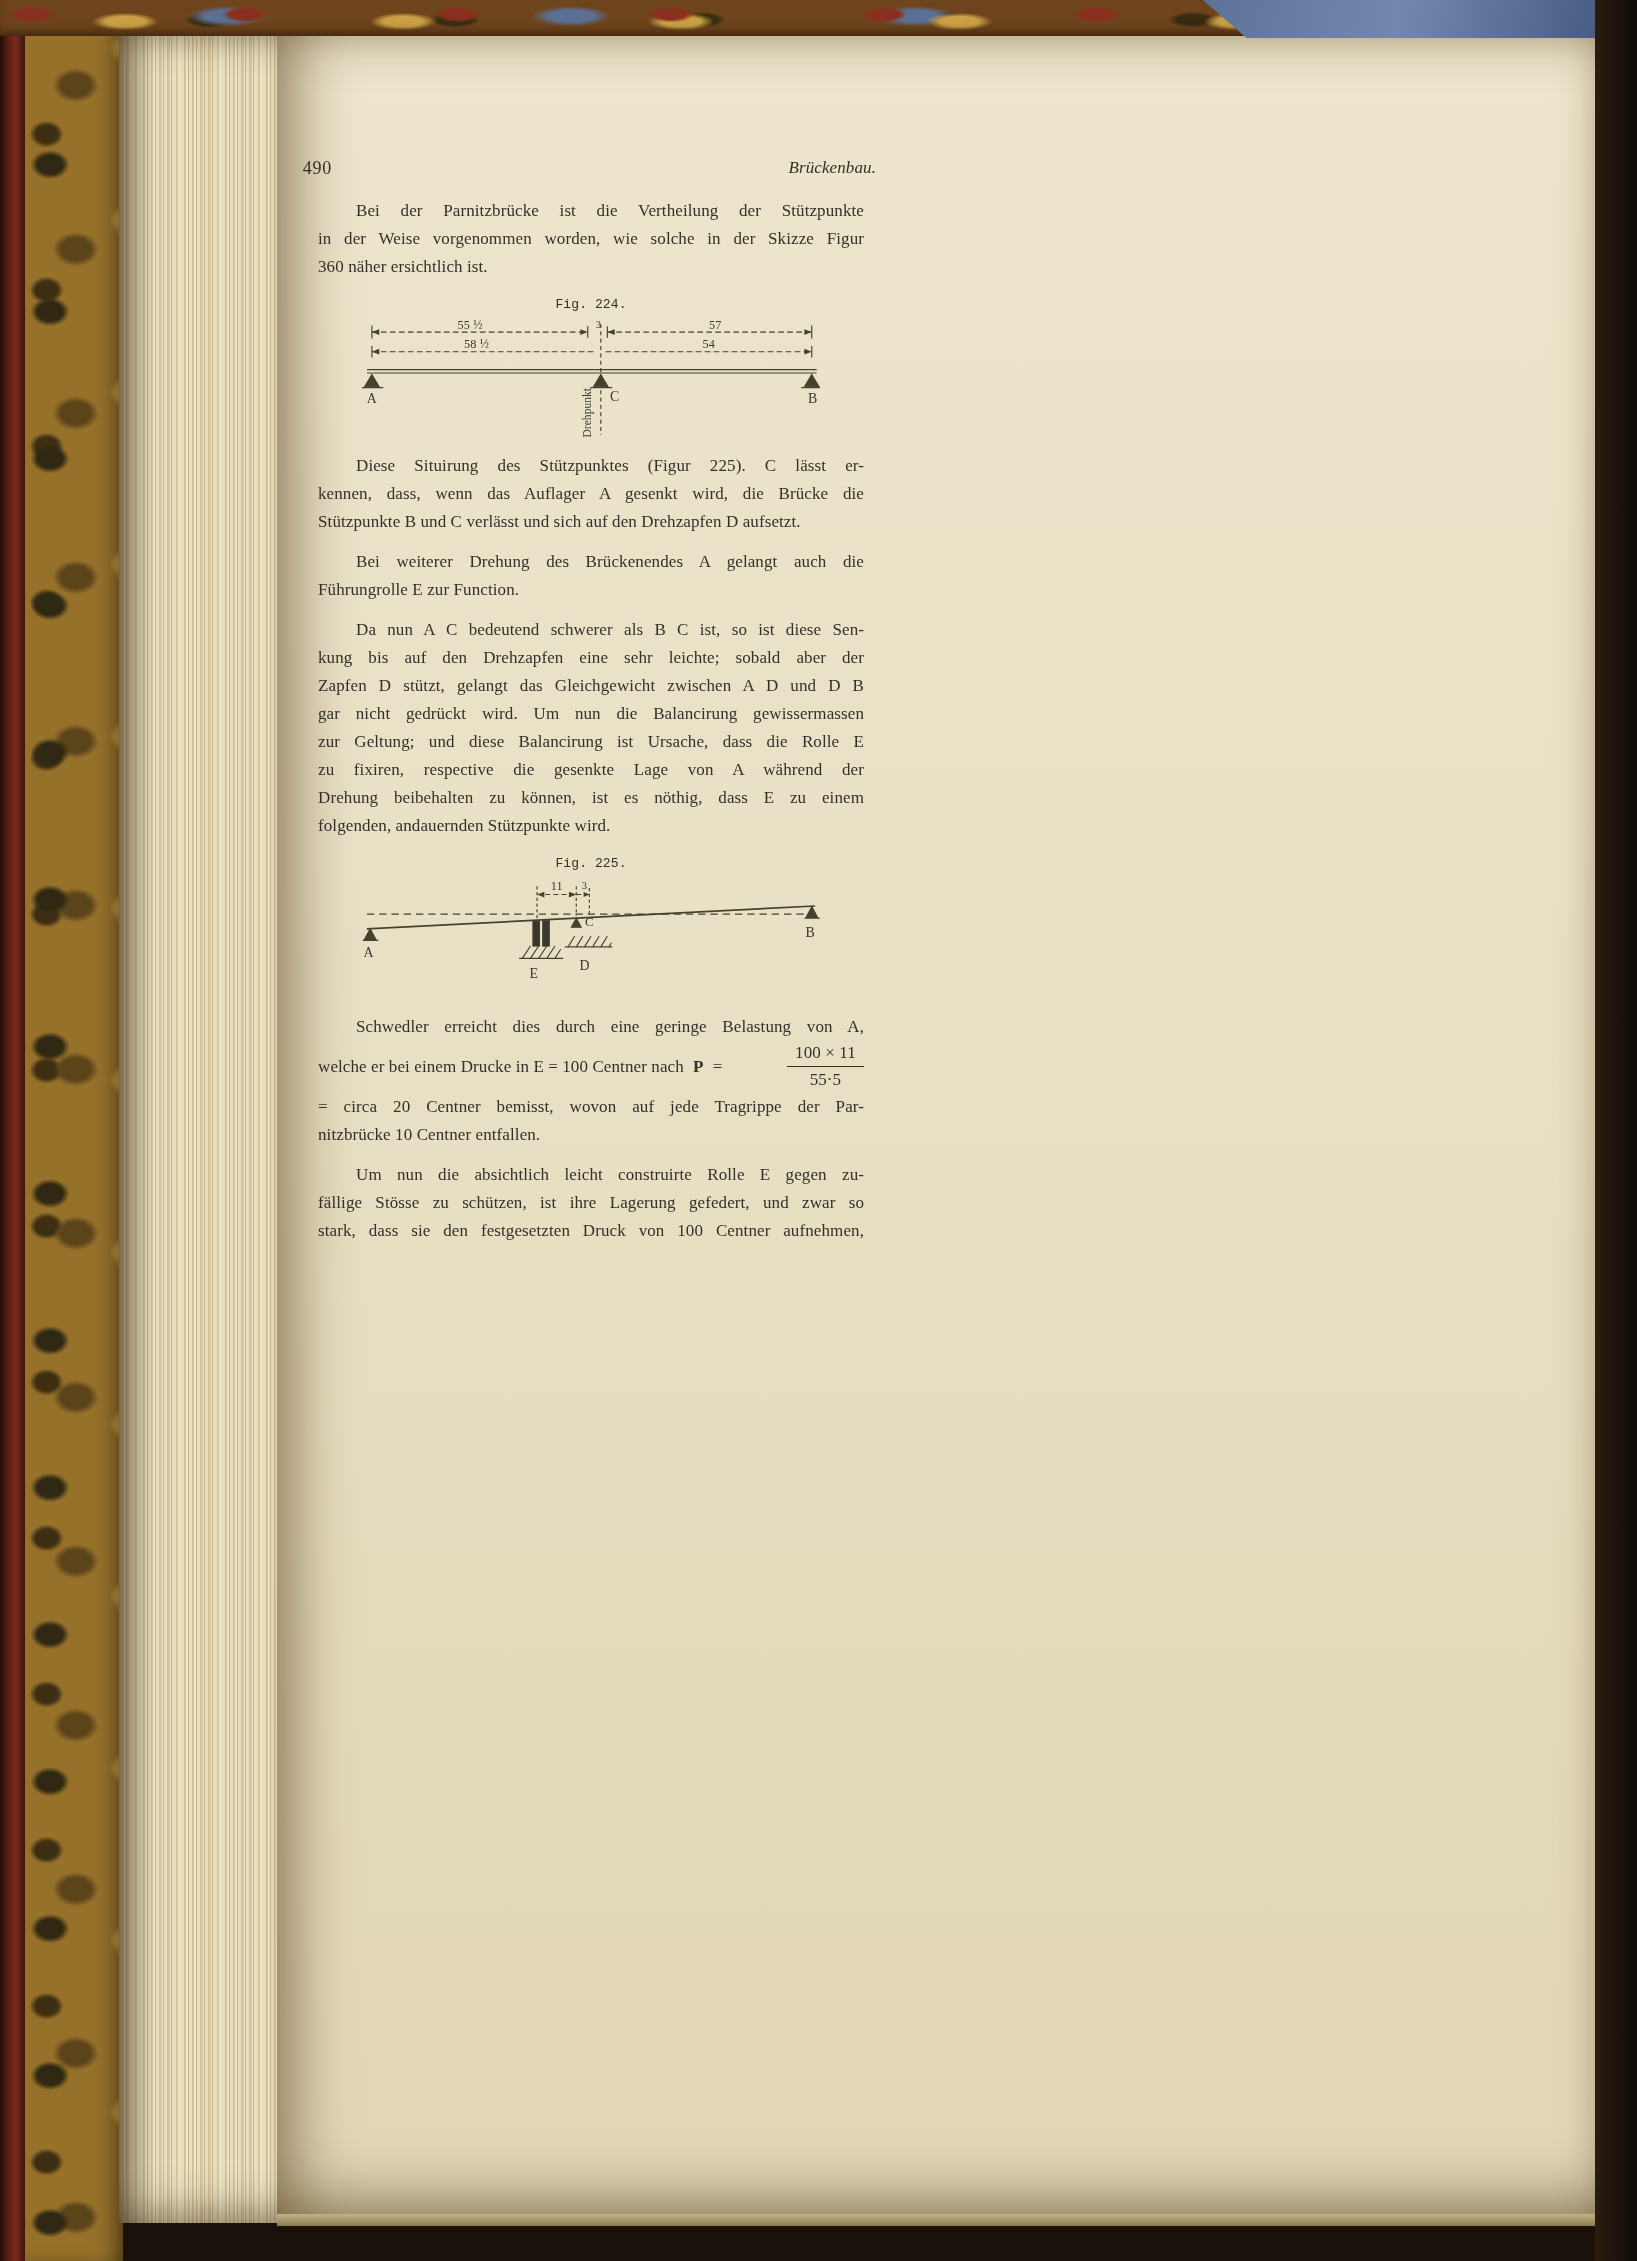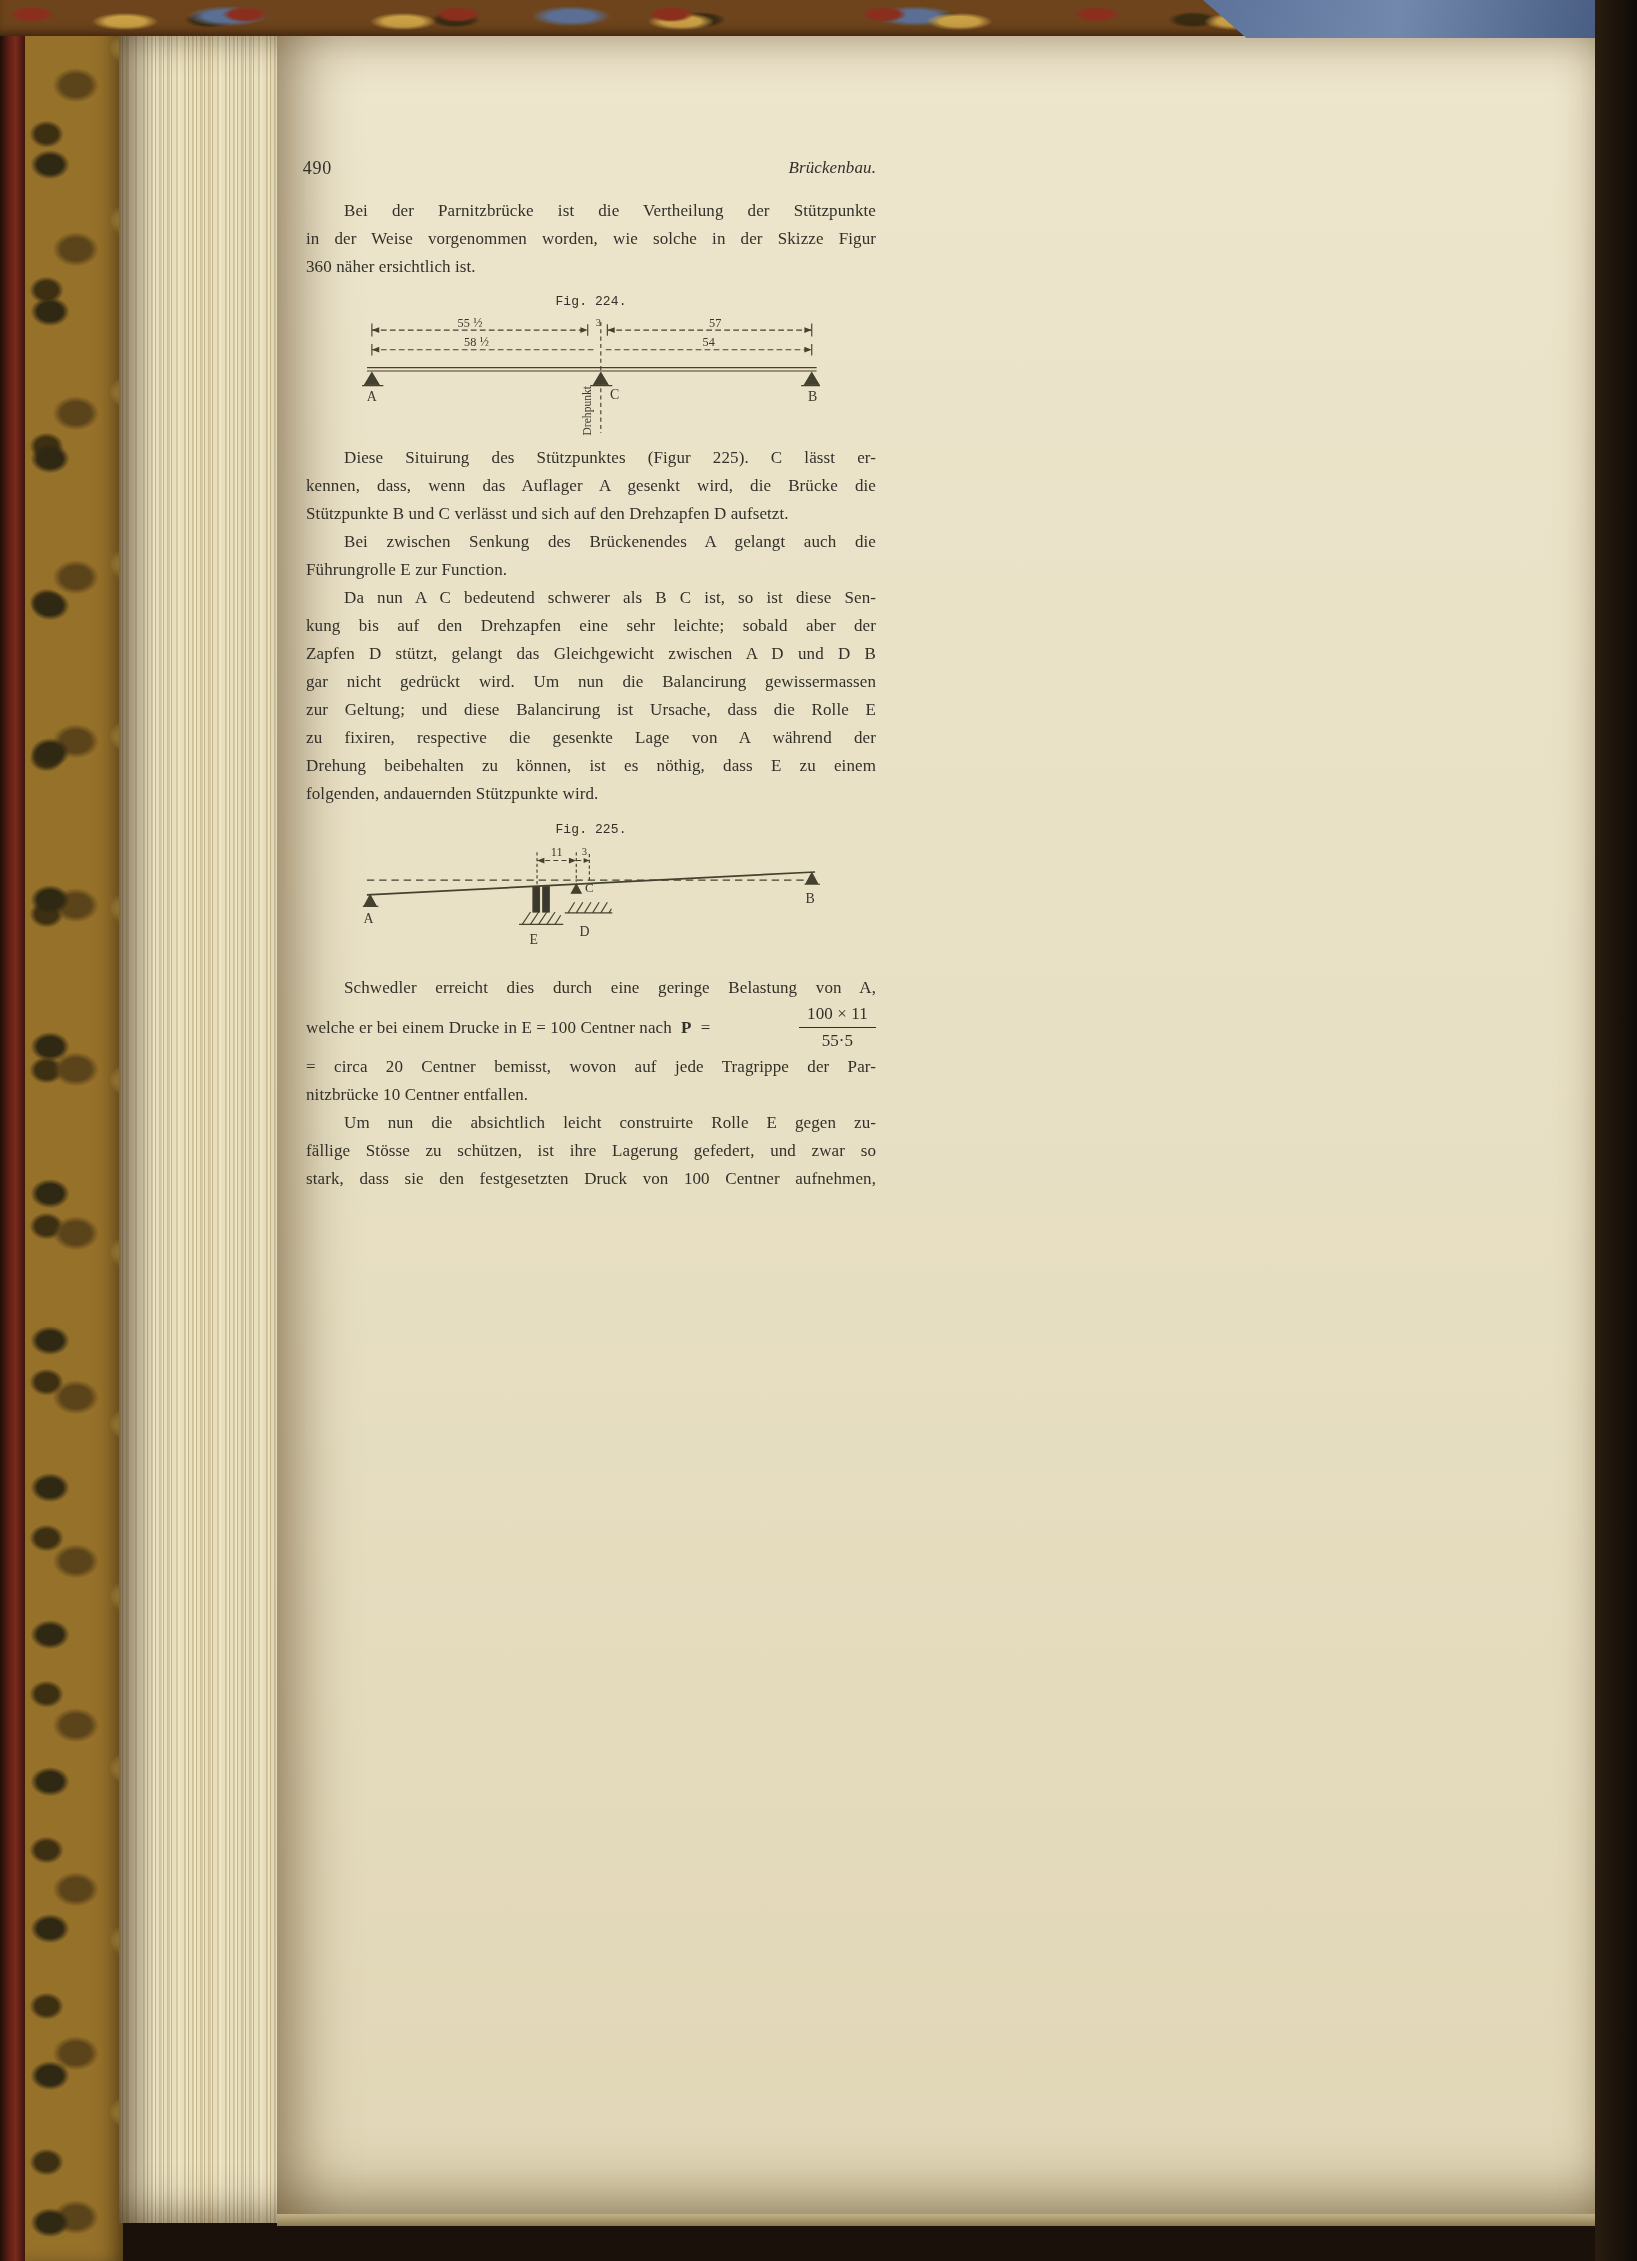--- a/index.html
+++ b/index.html
@@ -71,21 +71,21 @@
 
   
   .column{
     position:absolute;left:306px;top:154px;width:570px;
     color:#33302a;font-size:17px;line-height:28px;
     letter-spacing:0.1px;
   }
   .header{position:relative;height:29.5px;margin-bottom:13px;}
   .pageno{position:absolute;left:-3.3px;top:0;font-size:18px;letter-spacing:0.8px;}
   .running-title{text-align:right;font-style:italic;font-size:17px;}
-  .para{margin:0;}
+  .para{margin:12px;}
   .line{text-align:justify;text-align-last:justify;white-space:normal;}
   .line.last{text-align-last:left;}
   .line.indent{text-indent:38px;}
   .fig-caption{text-align:center;font-size:13px;margin:9.8px 0 3.3px;line-height:23px;font-family:Liberation Mono, monospace;}
   svg.fig{display:block;margin:1.6px auto 6.5px;}
   .formula-line{
     display:flex;align-items:center;justify-content:space-between;
     min-height:51px;text-align:left;
   }
   .f-prefix > span{margin-right:4.9px;}
@@ -159,21 +159,21 @@
       </g>
     </svg>
 
     <div class="para">
       <div class="line indent">Diese Situirung des Stützpunktes (Figur 225). C lässt er-</div>
       <div class="line">kennen, dass, wenn das Auflager A gesenkt wird, die Brücke die</div>
       <div class="line last">Stützpunkte B und C verlässt und sich auf den Drehzapfen D aufsetzt.</div>
     </div>
 
     <div class="para">
-      <div class="line indent">Bei zwischen Senkung des Brückenendes A gelangt auch die</div>
+      <div class="line indent">Bei weiterer Drehung des Brückenendes A gelangt auch die</div>
       <div class="line last">Führungrolle E zur Function.</div>
     </div>
 
     <div class="para">
       <div class="line indent">Da nun A C bedeutend schwerer als B C ist, so ist diese Sen-</div>
       <div class="line">kung bis auf den Drehzapfen eine sehr leichte; sobald aber der</div>
       <div class="line">Zapfen D stützt, gelangt das Gleichgewicht zwischen A D und D B</div>
       <div class="line">gar nicht gedrückt wird.  Um nun die Balancirung gewissermassen</div>
       <div class="line">zur Geltung; und diese Balancirung ist Ursache, dass die Rolle E</div>
       <div class="line">zu fixiren, respective die gesenkte Lage von A während der</div>

